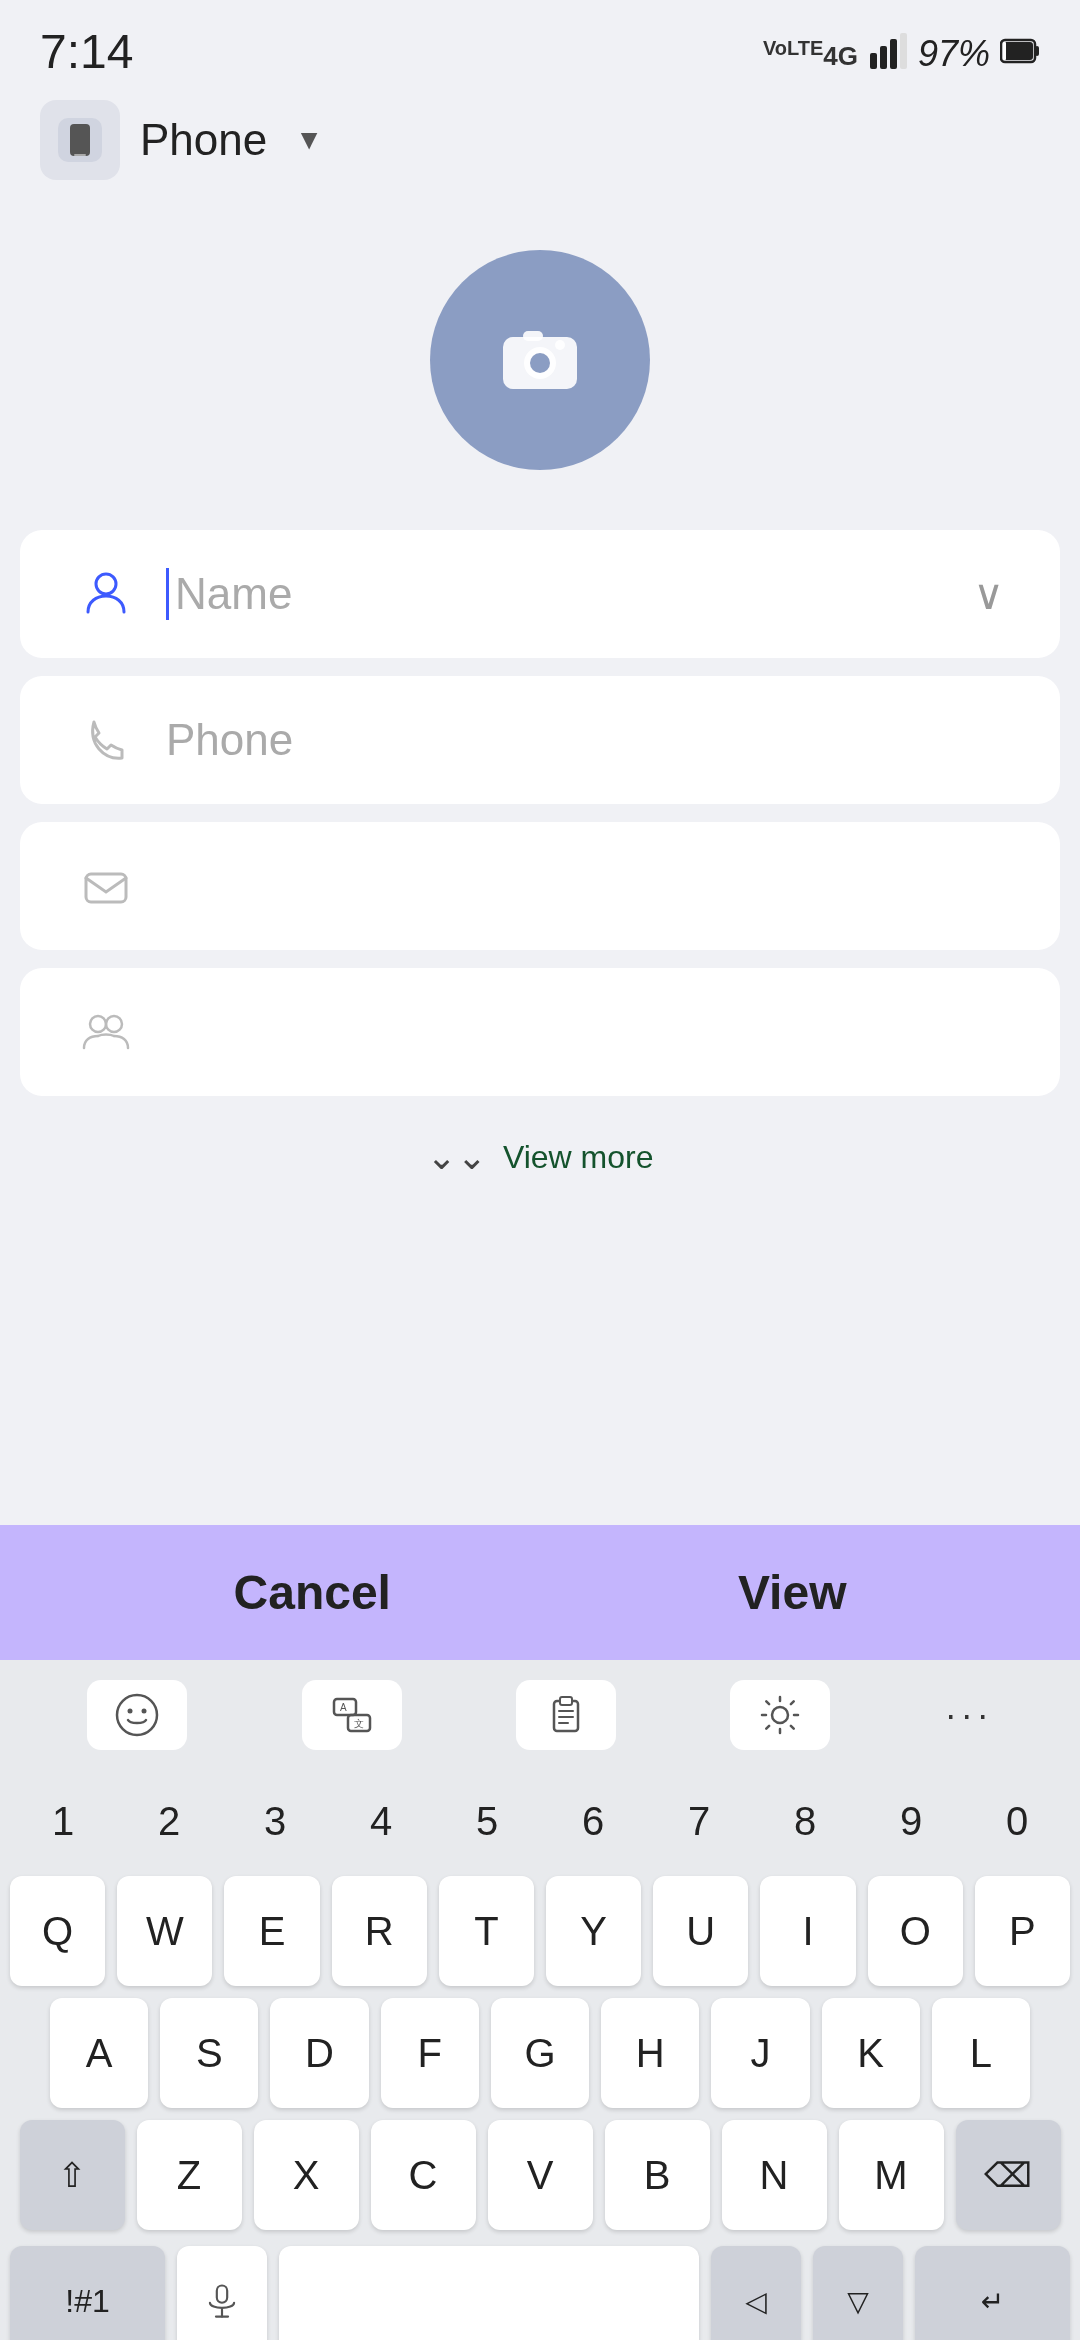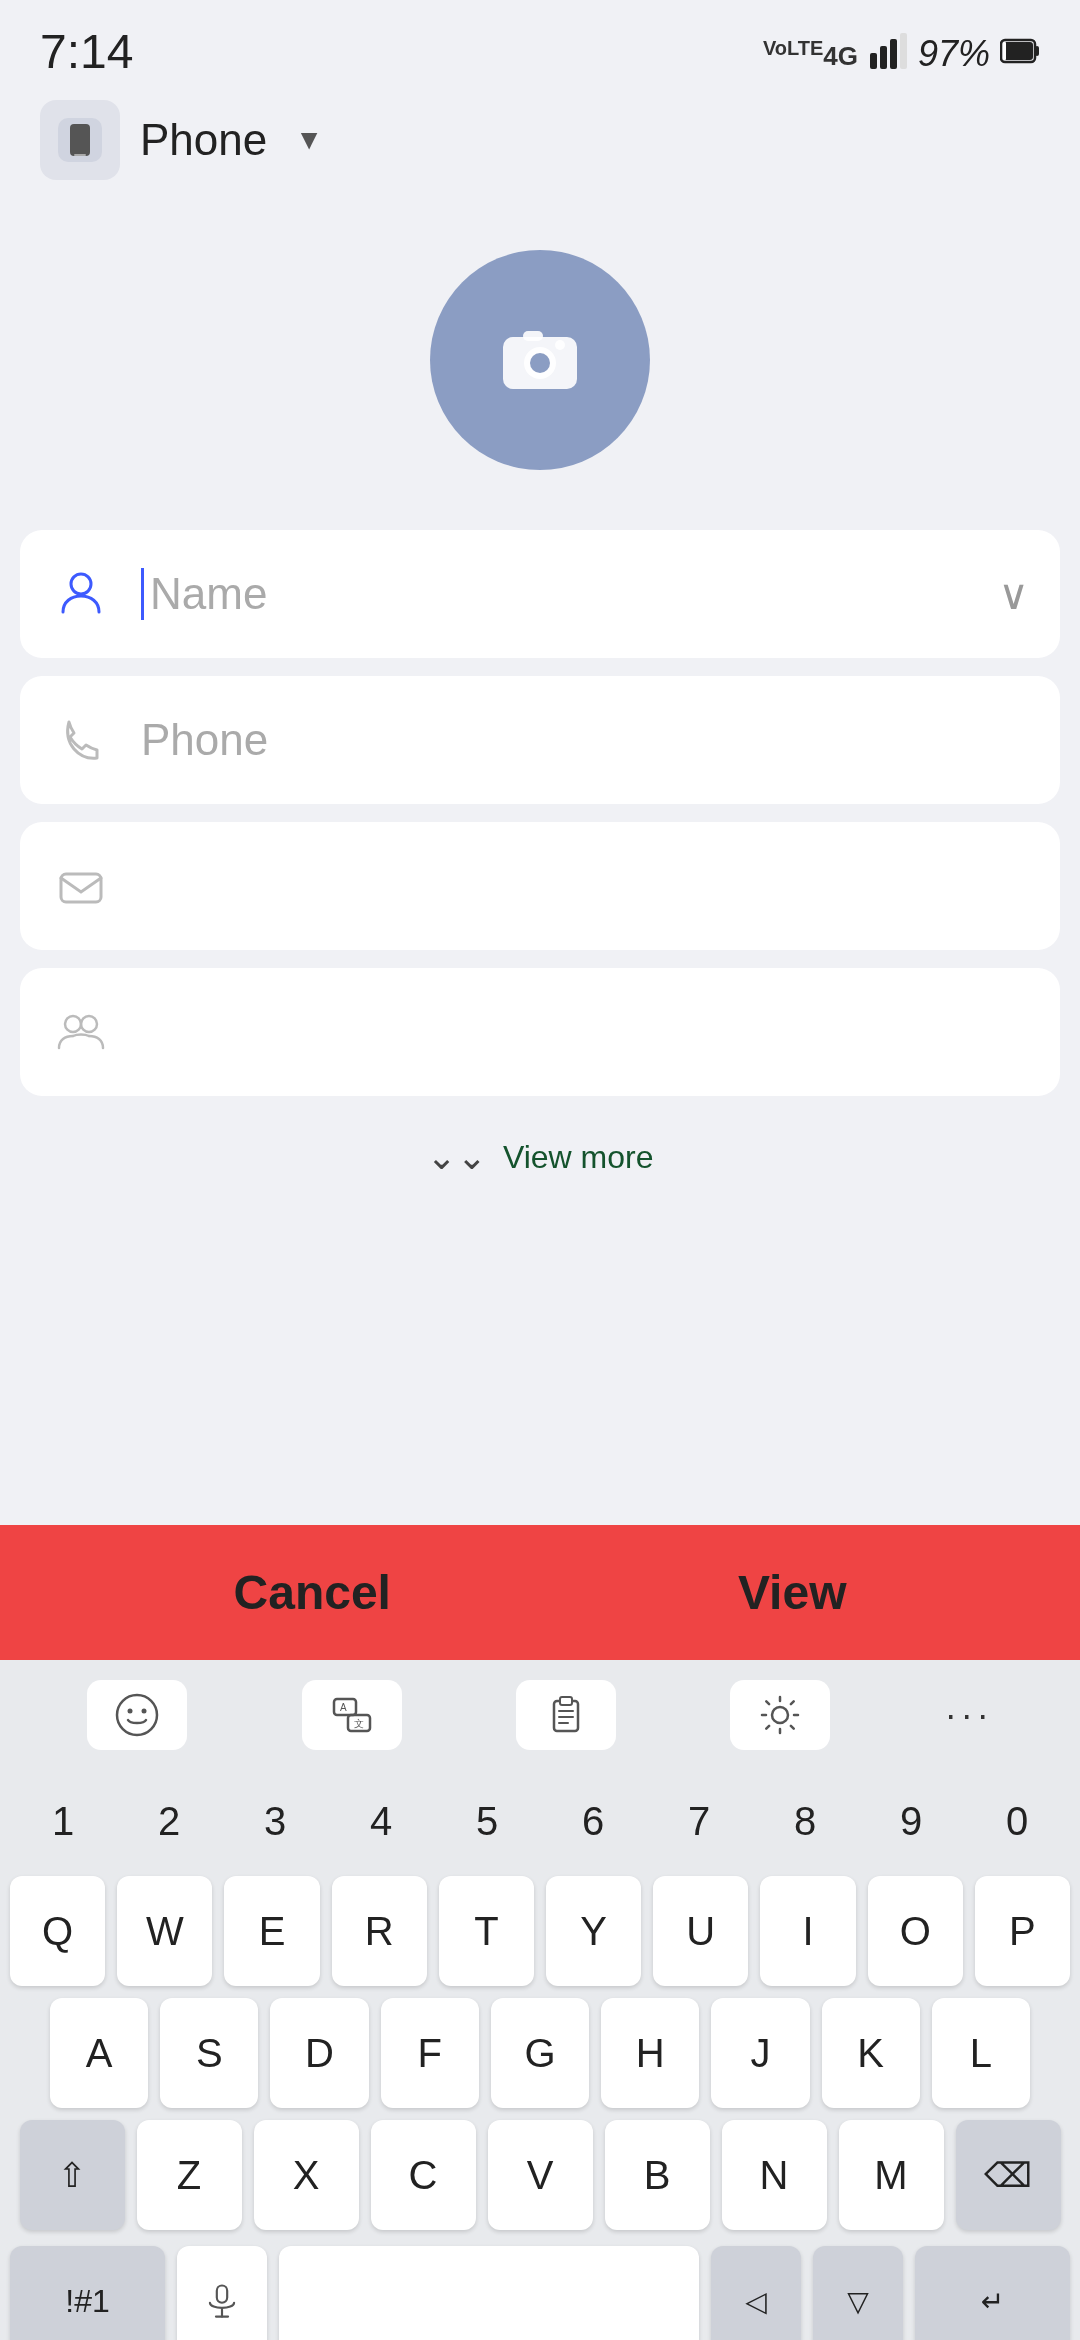--- a/index.html
+++ b/index.html
@@ -104,21 +104,21 @@
       padding: 0 20px;
       display: flex;
       flex-direction: column;
       gap: 18px;
     }
     .field-row {
       background: #ffffff;
       border-radius: 22px;
       display: flex;
       align-items: center;
-      padding: 38px 31px;
+      padding: 38px 56px;
       gap: 30px;
       min-height: 110px;
     }
     .field-icon {
       width: 60px;
       display: flex;
       align-items: center;
       justify-content: center;
       flex-shrink: 0;
     }
@@ -186,21 +186,21 @@
     
     .bottom-action-bar {
       position: absolute;
       bottom: 680px;
       left: 0;
       right: 0;
       display: flex;
       justify-content: space-around;
       align-items: center;
       padding: 20px 60px;
-      background: #ef4444;
+      background: #c4b5fd;
     }
     .action-btn {
       font-size: 48px;
       font-weight: 700;
       color: #222;
       background: none;
       border: none;
       cursor: pointer;
       padding: 20px 60px;
     }

